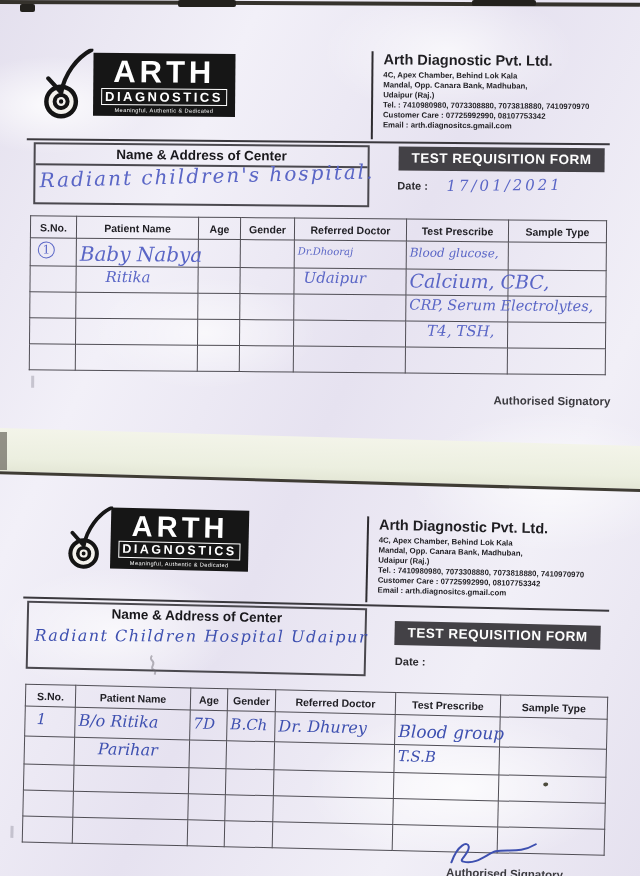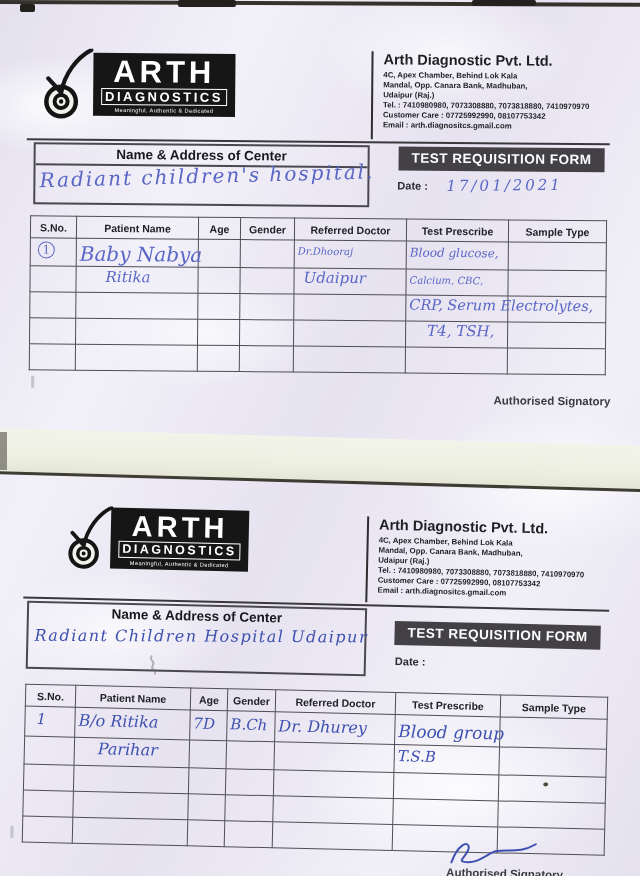--- a/index.html
+++ b/index.html
@@ -141,21 +141,21 @@
             <td><span class="hw ink1" style="font-size:10px;margin-top:4px;">Dr.Dhooraj</span></td>
             <td><span class="hw ink1" style="font-size:12px;margin-top:4px;">Blood glucose,</span></td>
             <td><span class="hw ink1"></span></td>
           </tr>
           <tr>
             <td><span class="hw ink1"></span></td>
             <td><span class="hw ink1" style="font-size:15px;margin:1px 0 0 26px;">Ritika</span></td>
             <td><span class="hw ink1"></span></td>
             <td><span class="hw ink1"></span></td>
             <td><span class="hw ink1" style="font-size:15px;margin-left:6px;">Udaipur</span></td>
-            <td><span class="hw ink1" style="font-size:10px;">Calcium, CBC,</span></td>
+            <td><span class="hw ink1" style="font-size:19px;">Calcium, CBC,</span></td>
             <td><span class="hw ink1"></span></td>
           </tr>
           <tr>
             <td><span class="hw ink1"></span></td>
             <td><span class="hw ink1"></span></td>
             <td><span class="hw ink1"></span></td>
             <td><span class="hw ink1"></span></td>
             <td><span class="hw ink1"></span></td>
             <td><span class="hw ink1" style="font-size:14.5px;position:relative;z-index:2;">CRP, Serum Electrolytes,</span></td>
             <td><span class="hw ink1"></span></td>

